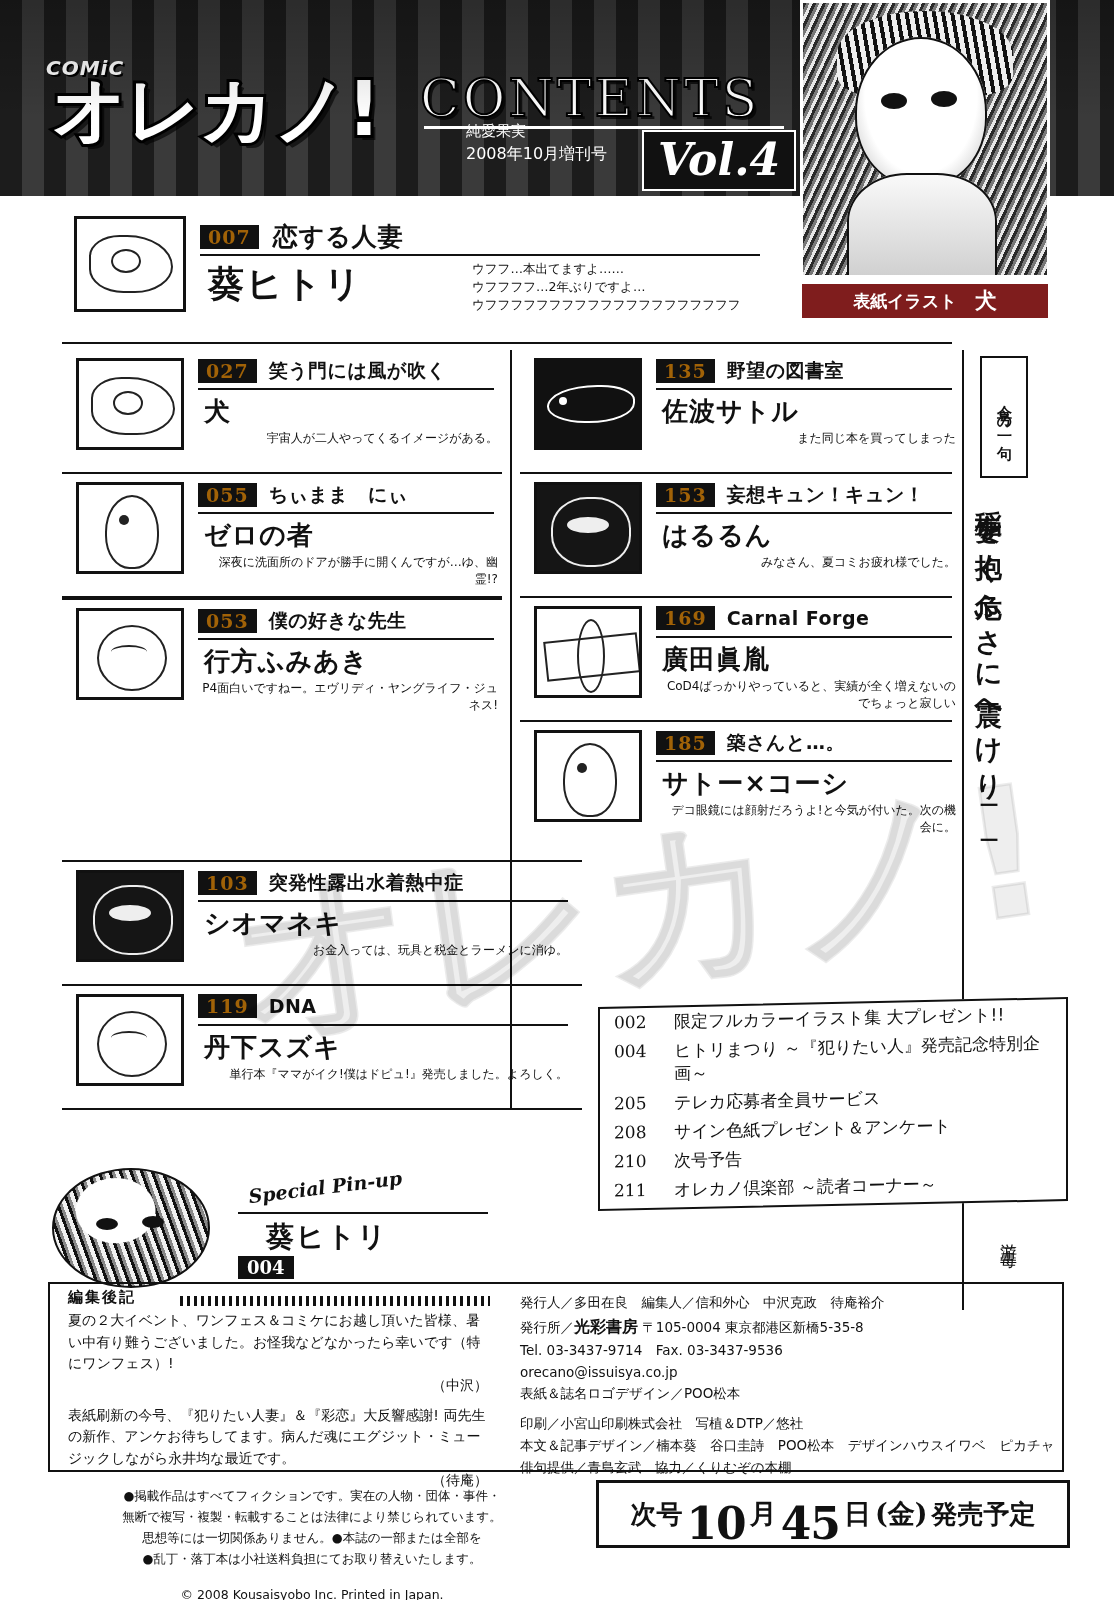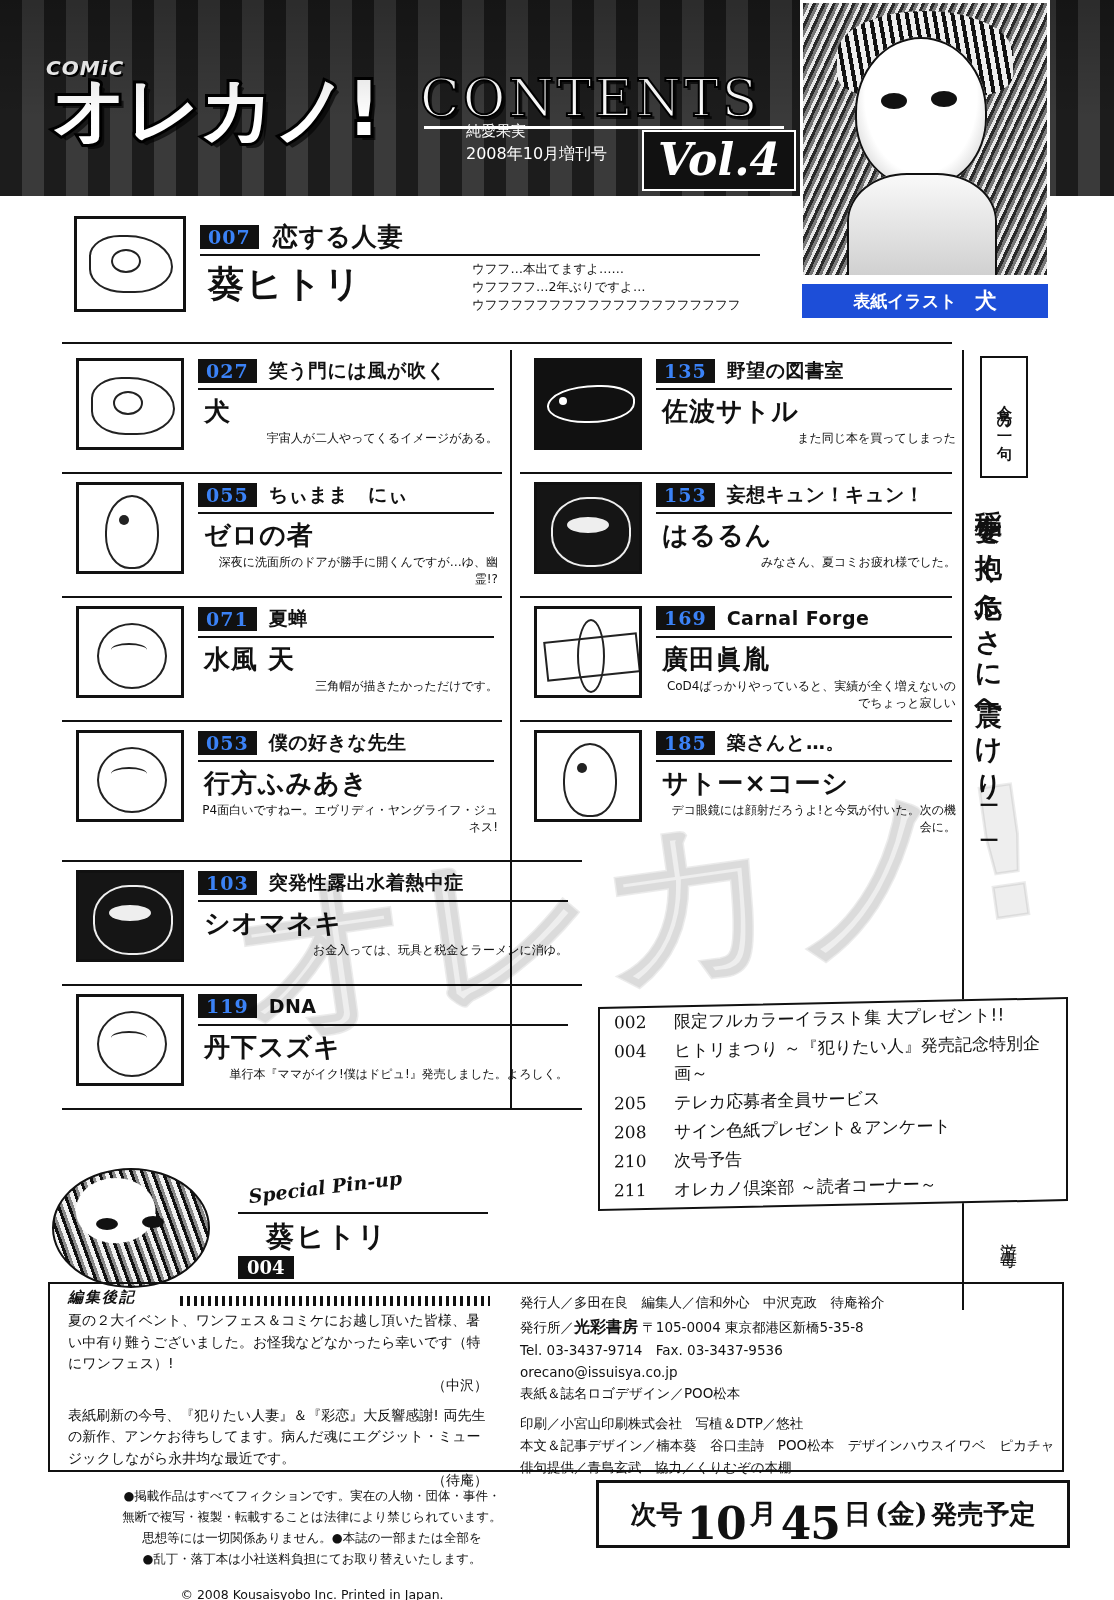--- a/index.html
+++ b/index.html
@@ -77,33 +77,33 @@
     background:repeating-linear-gradient(80deg,#111 0 4px,#eee 4px 9px);
     border-radius:60% 60% 30% 30%;
   }
   .cover-ill .body{
     position:absolute;left:44px;top:170px;width:150px;height:120px;border-radius:40% 40% 10% 10%;
     background:linear-gradient(180deg,#fafafa,#c9c9c9);
     box-shadow:0 0 0 2px #111 inset;
   }
   .cover-cap{
     position:absolute;left:800px;top:282px;width:250px;height:38px;
-    background:#1d4ed8;border:2px solid #fff;box-sizing:border-box;
+    background:#7f1d1d;border:2px solid #fff;box-sizing:border-box;
     color:#fff;display:flex;align-items:center;justify-content:center;gap:18px;
     font-size:17px;font-weight:bold;
   }
   .cover-cap .nm{font-size:22px;}
   
   .featured{position:absolute;left:74px;top:216px;width:690px;height:110px;}
   .thumb{
     background:#fff;border:3px solid #111;box-sizing:border-box;position:relative;overflow:hidden;
   }
   .feat-thumb{position:absolute;left:0;top:0;width:112px;height:96px;}
   .num-chip{
-    display:inline-block;background:#111;color:#3b82f6;font-weight:bold;
+    display:inline-block;background:#111;color:#a16207;font-weight:bold;
     font-family:"DejaVu Serif","Liberation Serif",serif;
     padding:1px 8px;font-size:19px;letter-spacing:1px;
   }
   .feat-head{position:absolute;left:126px;top:4px;width:560px;display:flex;align-items:center;gap:14px;}
   .feat-title{font-size:25px;font-weight:bold;letter-spacing:1px;}
   .feat-rule{position:absolute;left:126px;top:38px;width:560px;height:2px;background:#111;}
   .feat-author{position:absolute;left:134px;top:44px;font-size:36px;font-weight:bold;letter-spacing:2px;}
   .feat-comment{position:absolute;left:398px;top:44px;width:292px;font-size:12.5px;line-height:1.45;}
   
   .grid{position:absolute;left:62px;top:350px;width:890px;}
@@ -198,21 +198,21 @@
   .pin-num{
     position:absolute;left:186px;top:88px;background:#111;color:#fff;font-weight:bold;
     font-family:"DejaVu Serif","Liberation Serif",serif;padding:1px 9px;font-size:18px;
   }
   
   .colophon{
     position:absolute;left:48px;top:1282px;width:1016px;height:190px;
     border:2px solid #111;box-sizing:border-box;
   }
   .editor-head{
-    position:absolute;left:18px;top:4px;font-size:15px;font-weight:bold;letter-spacing:2px;font-style:italic;
+    position:absolute;left:18px;top:4px;font-size:15px;font-weight:bold;letter-spacing:2px;
   }
   .editor-head-rule{
     position:absolute;left:130px;top:12px;width:310px;height:10px;
     background:repeating-linear-gradient(90deg,#111 0 3px,#fff 3px 7px);
   }
   .editor-body{
     position:absolute;left:18px;top:26px;width:420px;font-size:14px;line-height:1.55;
   }
   .editor-body p{margin:0 0 8px 0;}
   .editor-sign{text-align:right;display:block;}
@@ -296,30 +296,20 @@
       <div class="e-head">
         <span class="num-chip">055</span>
         <span class="e-title">ちぃまま　にぃ</span>
       </div>
       <div class="e-rule"></div>
       <div class="e-author">ゼロの者</div>
       <div class="e-comment">深夜に洗面所のドアが勝手に開くんですが…ゆ、幽霊!?</div>
     </div>
     <div class="hrule" style="position:relative;width:440px"></div>
 
-    <div class="entry">
-      <div class="thumb e-thumb sk3"></div>
-      <div class="e-head">
-        <span class="num-chip">071</span>
-        <span class="e-title">夏蝉</span>
-      </div>
-      <div class="e-rule"></div>
-      <div class="e-author">水風 天</div>
-      <div class="e-comment">三角帽が描きたかっただけです。</div>
-    </div>
     <div class="hrule" style="position:relative;width:440px"></div>
 
     <div class="entry">
       <div class="thumb e-thumb sk3"></div>
       <div class="e-head">
         <span class="num-chip">053</span>
         <span class="e-title">僕の好きな先生</span>
       </div>
       <div class="e-rule"></div>
       <div class="e-author">行方ふみあき</div>

